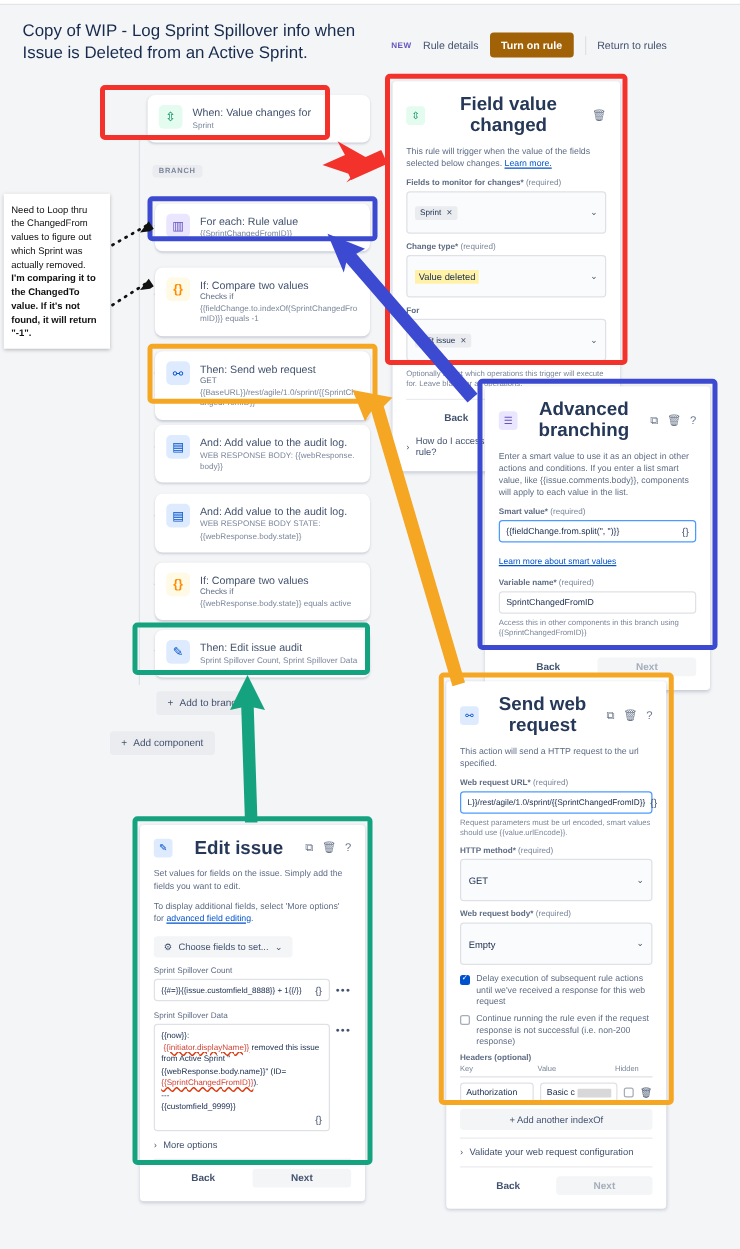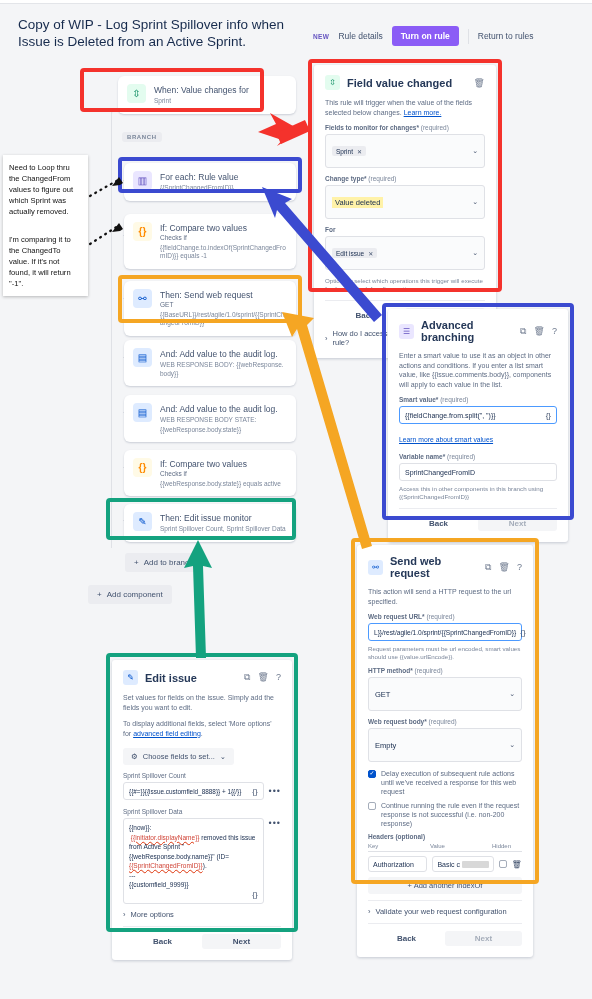--- a/index.html
+++ b/index.html
@@ -13,21 +13,21 @@
   .topbar { position:absolute; top:0; left:0; width:592px; height:4px; background:#fff; border-bottom:1px solid #e3e5e9; }
   
   .page-title {
     position: absolute; left: 18px; top: 16px; width: 290px;
     font-size: 13.5px; line-height: 17px; font-weight: 400; color: #172b4d;
   }
   .hdr-actions { position:absolute; left:313px; top:26px; display:flex; align-items:center; gap:9px; }
   .new-badge { font-size:6.5px; font-weight:700; color:#6554c0; letter-spacing:.4px; }
   .hdr-link { font-size:8.5px; color:#42526e; }
   .btn-primary {
-    background:#8b5cf6; color:#fff; font-size:8.5px; font-weight:700;
+    background:#a16207; color:#fff; font-size:8.5px; font-weight:700;
     padding:5px 9px; border-radius:3px; border:none;
   }
   .hdr-sep { width:1px; height:15px; background:#dfe1e6; }
   
   .rail { position:absolute; left:111px; top:108px; width:1px; height:440px; background:#dfe1e6; }
   .rail-top { position:absolute; left:111px; top:108px; width:12px; height:22px;
               border-left:1px solid #dfe1e6; border-top:1px solid #dfe1e6; border-top-left-radius:6px; }
   .branch-tag {
     position:absolute; left:122px; top:132px; font-size:6px; letter-spacing:.6px;
     color:#7a869a; background:#ebecf0; padding:2px 5px; border-radius:3px; font-weight:700;
@@ -61,21 +61,21 @@
   .hl-blue{ border:4px solid #3b4ad0; }
   .hl-org { border:4px solid #f5a623; }
   .hl-grn { border:4px solid #14a27f; }
   
   .panel {
     position:absolute; background:#fff; border-radius:3px;
     box-shadow:0 1px 3px rgba(9,30,66,.2); padding:10px 11px 11px;
   }
   .p-head { display:flex; align-items:center; gap:7px; margin-bottom:8px; }
   .p-head .pic { width:15px; height:15px; border-radius:3px; display:flex; align-items:center; justify-content:center; font-size:8px; }
-  .p-title { font-size:11px; font-weight:700; color:#253858; flex:1; }
+  .p-title { font-size:15px; font-weight:700; color:#253858; flex:1;text-align:center; }
   .p-icons { display:flex; gap:7px; color:#6b778c; font-size:9px; }
   .p-desc { font-size:7px; line-height:9.5px; color:#5e6c84; margin-bottom:7px; }
   .lnk { color:#0052cc; text-decoration:underline; }
   .lbl { font-size:6.5px; color:#5e6c84; font-weight:700; margin-bottom:3px; display:block; }
   .lbl .req { color:#7a869a; font-weight:400; }
   .lbl .star { color:#5e6c84; }
   .sel {
     border:1px solid #dfe1e6; border-radius:3px; background:#fafbfc; height:18px;
     display:flex; align-items:center; padding:16px 6px; font-size:7.5px; color:#172b4d;
     margin-bottom:7px; position:relative;
@@ -105,21 +105,21 @@
   .addhdr { background:#f4f5f7; border-radius:3px; text-align:center; font-size:7.5px; color:#42526e; padding:4px 0; margin-bottom:6px;}
   .chooser { background:#f4f5f7; border-radius:3px; display:inline-flex; align-items:center; gap:5px; padding:4px 8px; font-size:7.5px; color:#42526e; margin-bottom:7px;}
   .ta { border:1px solid #dfe1e6; border-radius:3px; padding:4px 5px; font-size:6.5px; line-height:9.5px; color:#172b4d; position:relative; margin-bottom:4px;}
   .sq { color:#d04437; text-decoration:underline; text-decoration-style:wavy; text-decoration-color:#de350b; }
   
   .note {
     position:absolute; left:3px; top:155px; width:85px;
     background:#fff; padding:7px 6px; font-size:7.6px; line-height:11px; color:#111;
     box-shadow:0 1px 3px rgba(0,0,0,.25);
   }
-  .note p + p { margin-top:17px; }
+  .note p + p { margin-top:0;font-weight:bold; }
   svg.ov { position:absolute; left:0; top:0; width:592px; height:999px; pointer-events:none; }
 </style>
 </head>
 <body>
 
 <div class="topbar"></div>
 
 <div class="page-title">Copy of WIP - Log Sprint Spillover info when Issue is Deleted from an Active Sprint.</div>
 <div class="hdr-actions">
   <span class="new-badge">NEW</span>
@@ -196,21 +196,21 @@
   <div class="tx">
     <div class="t1">If: Compare two values</div>
     <div class="t2b">Checks if</div>
     <div class="t2">{{webResponse.body.state}} equals active</div>
   </div>
 </div>
 
 <div class="card" style="left:124px; top:504px; width:172px;">
   <div class="ic ic-blue">✎</div>
   <div class="tx">
-    <div class="t1">Then: Edit issue monitor</div>
+    <div class="t1">Then: Edit issue audit</div>
     <div class="t2">Sprint Spillover Count, Sprint Spillover Data</div>
   </div>
 </div>
 
 <div class="addbtn" style="left:125px; top:553px;">
   <span>+</span>
   <span>Add to branch</span>
 </div>
 <div class="addbtn" style="left:88px; top:585px;">
   <span>+</span>

